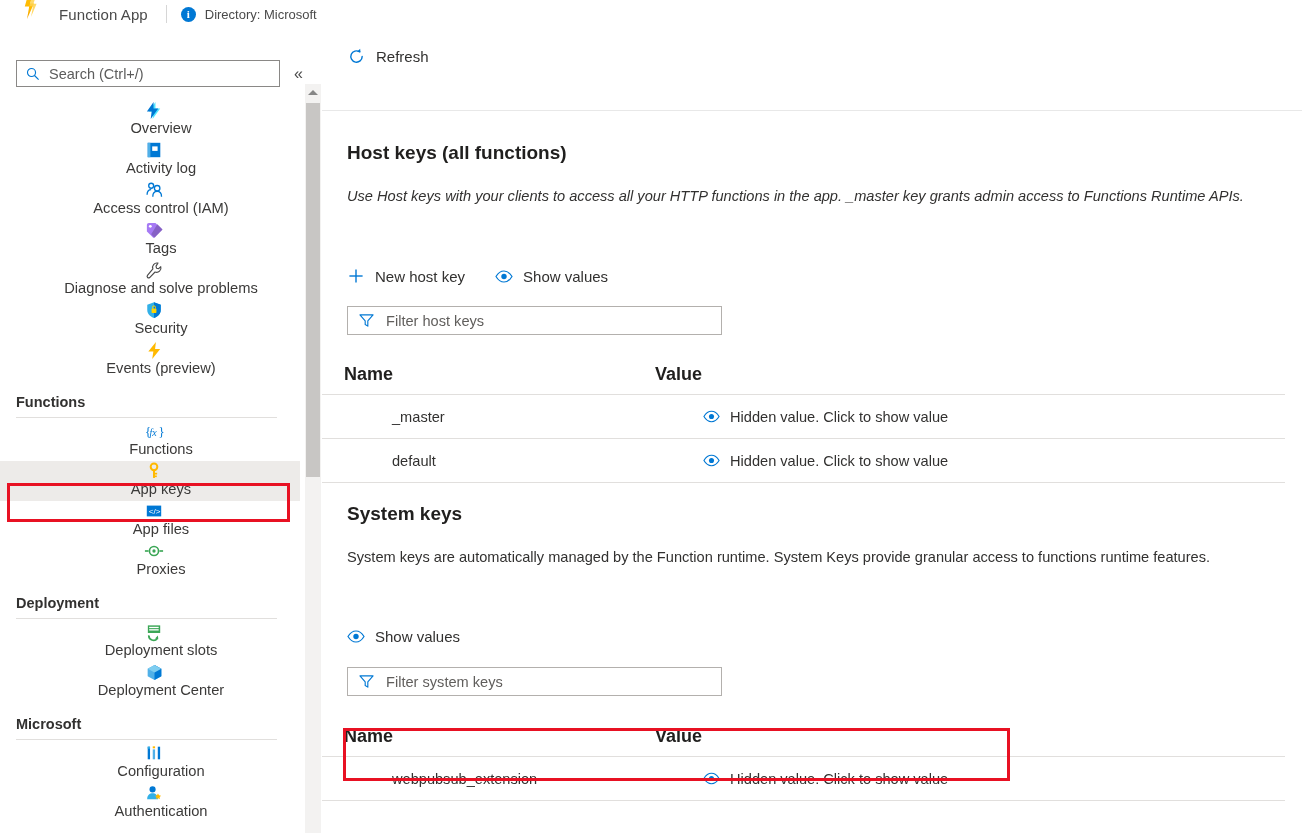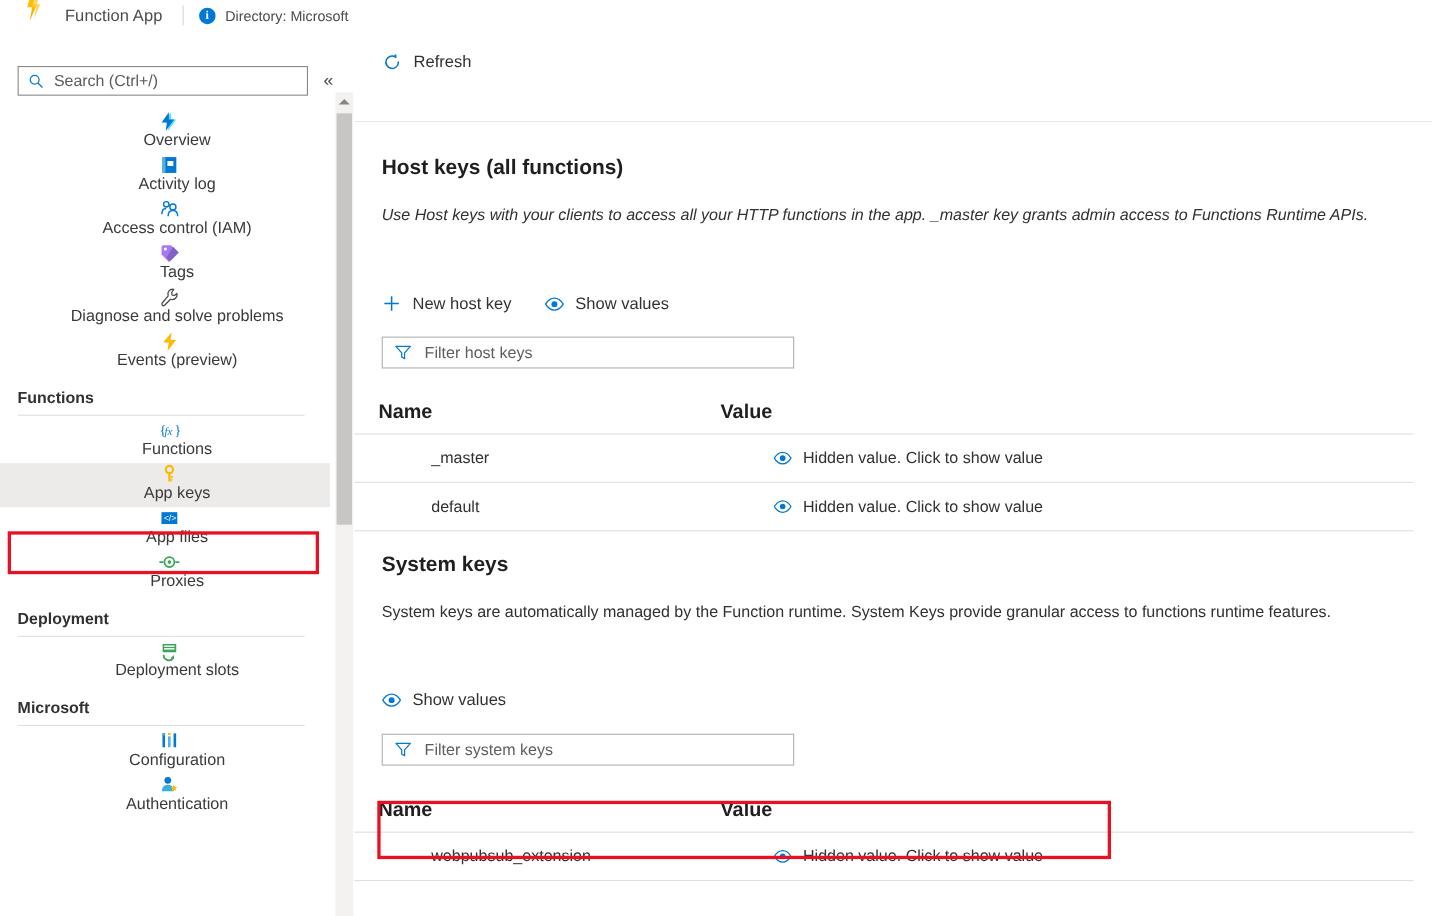--- a/index.html
+++ b/index.html
@@ -396,20 +396,31 @@
 
     <div class="nav-item">
       <span class="nav-ico">
         <svg width="19" height="19" viewBox="0 0 20 20">
           <path d="M13.6 2.2 a4.6 4.6 0 0 0 -5.3 6.2 L2.6 15.2 a1.6 1.6 0 0 0 2.3 2.2 L10.6 11.6 a4.6 4.6 0 0 0 6-5.6 L14.4 8 l-2.3-.4 L11.6 5.4 Z" fill="none" stroke="#4a4a4a" stroke-width="1.2" stroke-linejoin="round"></path>
         </svg>
       </span>
       <span class="nav-label">Diagnose and solve problems</span>
     </div>
 
+    <div class="nav-item">
+      <span class="nav-ico">
+        <svg width="18" height="18" viewBox="0 0 20 20">
+          <path d="M10 1.5 L17.5 4.2 V10 C17.5 14.6 14 17.5 10 18.8 C6 17.5 2.5 14.6 2.5 10 V4.2 Z" fill="#32b0e7"></path>
+          <path d="M10 1.5 L17.5 4.2 V10 C17.5 14.6 14 17.5 10 18.8 Z" fill="#0078d4"></path>
+          <rect x="7.3" y="8.3" width="5.4" height="5" rx="0.7" fill="#ffd400"></rect>
+          <path d="M8.4 8.3 V7 a1.6 1.6 0 0 1 3.2 0 V8.3" fill="none" stroke="#ffd400" stroke-width="1.1"></path>
+        </svg>
+      </span>
+      <span class="nav-label">Security</span>
+    </div>
 
     <div class="nav-item">
       <span class="nav-ico">
         <svg width="19" height="19" viewBox="0 0 20 20">
           <path d="M11.5 1 L3.5 11 L8.8 11 L7.6 19 L16 8.4 L10.6 8.4 Z" fill="#ffb900"></path>
         </svg>
       </span>
       <span class="nav-label">Events (preview)</span>
     </div>
 
@@ -474,20 +485,30 @@
           <rect x="3" y="2.5" width="13" height="8" fill="#3aa655"></rect>
           <rect x="4.4" y="4" width="10" height="1.4" fill="#ffffff"></rect>
           <rect x="4.4" y="6.5" width="10" height="1.4" fill="#ffffff"></rect>
           <path d="M4 13 a5 5 0 0 0 9 3.2" fill="none" stroke="#3aa655" stroke-width="1.8"></path>
           <path d="M13.6 13.2 L14 17 L10.6 16.2 Z" fill="#3aa655"></path>
         </svg>
       </span>
       <span class="nav-label">Deployment slots</span>
     </div>
 
+    <div class="nav-item">
+      <span class="nav-ico">
+        <svg width="19" height="19" viewBox="0 0 20 20">
+          <path d="M10 2 L17.2 6 V14 L10 18 L2.8 14 V6 Z" fill="#50b0e8"></path>
+          <path d="M10 2 L17.2 6 V14 L10 18 Z" fill="#0078d4"></path>
+          <path d="M10 2 L17.2 6 L10 10 L2.8 6 Z" fill="#7ecdf0"></path>
+        </svg>
+      </span>
+      <span class="nav-label">Deployment Center</span>
+    </div>
 
     <div class="nav-group">
       <div class="gtitle">Microsoft</div>
       <div class="gline"></div>
     </div>
 
     <div class="nav-item">
       <span class="nav-ico">
         <svg width="18" height="18" viewBox="0 0 20 20">
           <rect x="3" y="3" width="2.6" height="14" fill="#0078d4"></rect>

